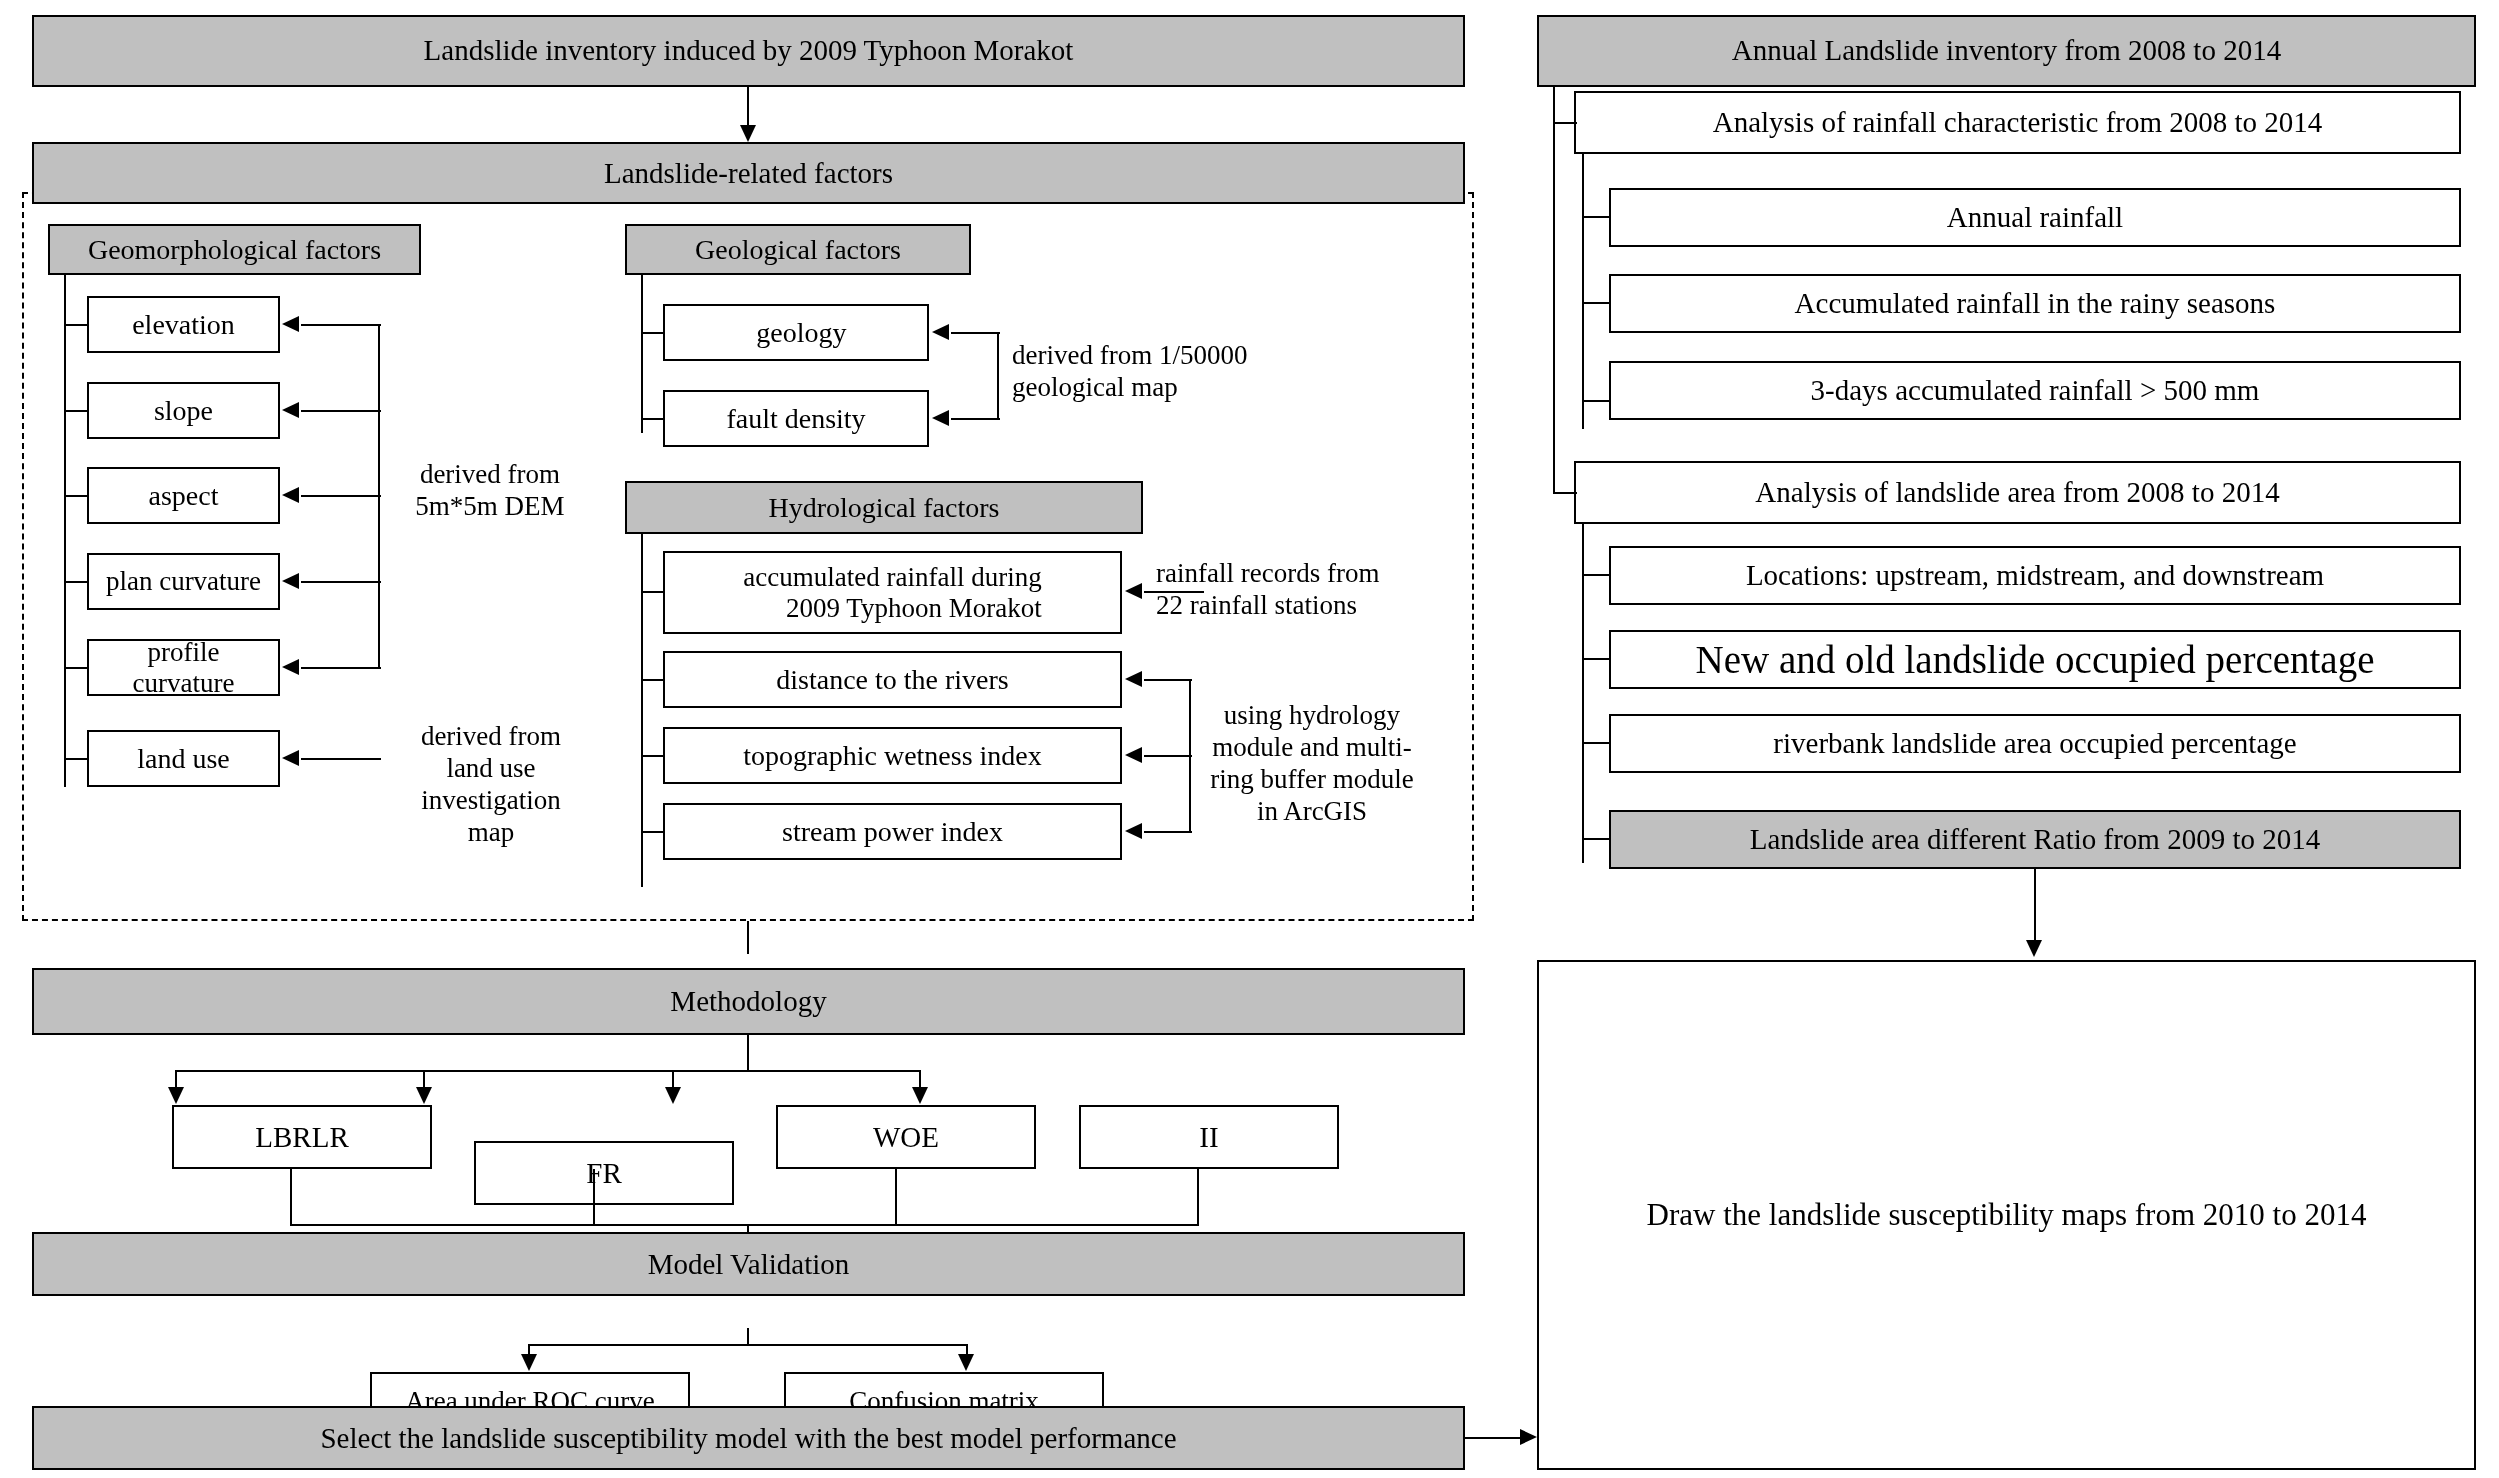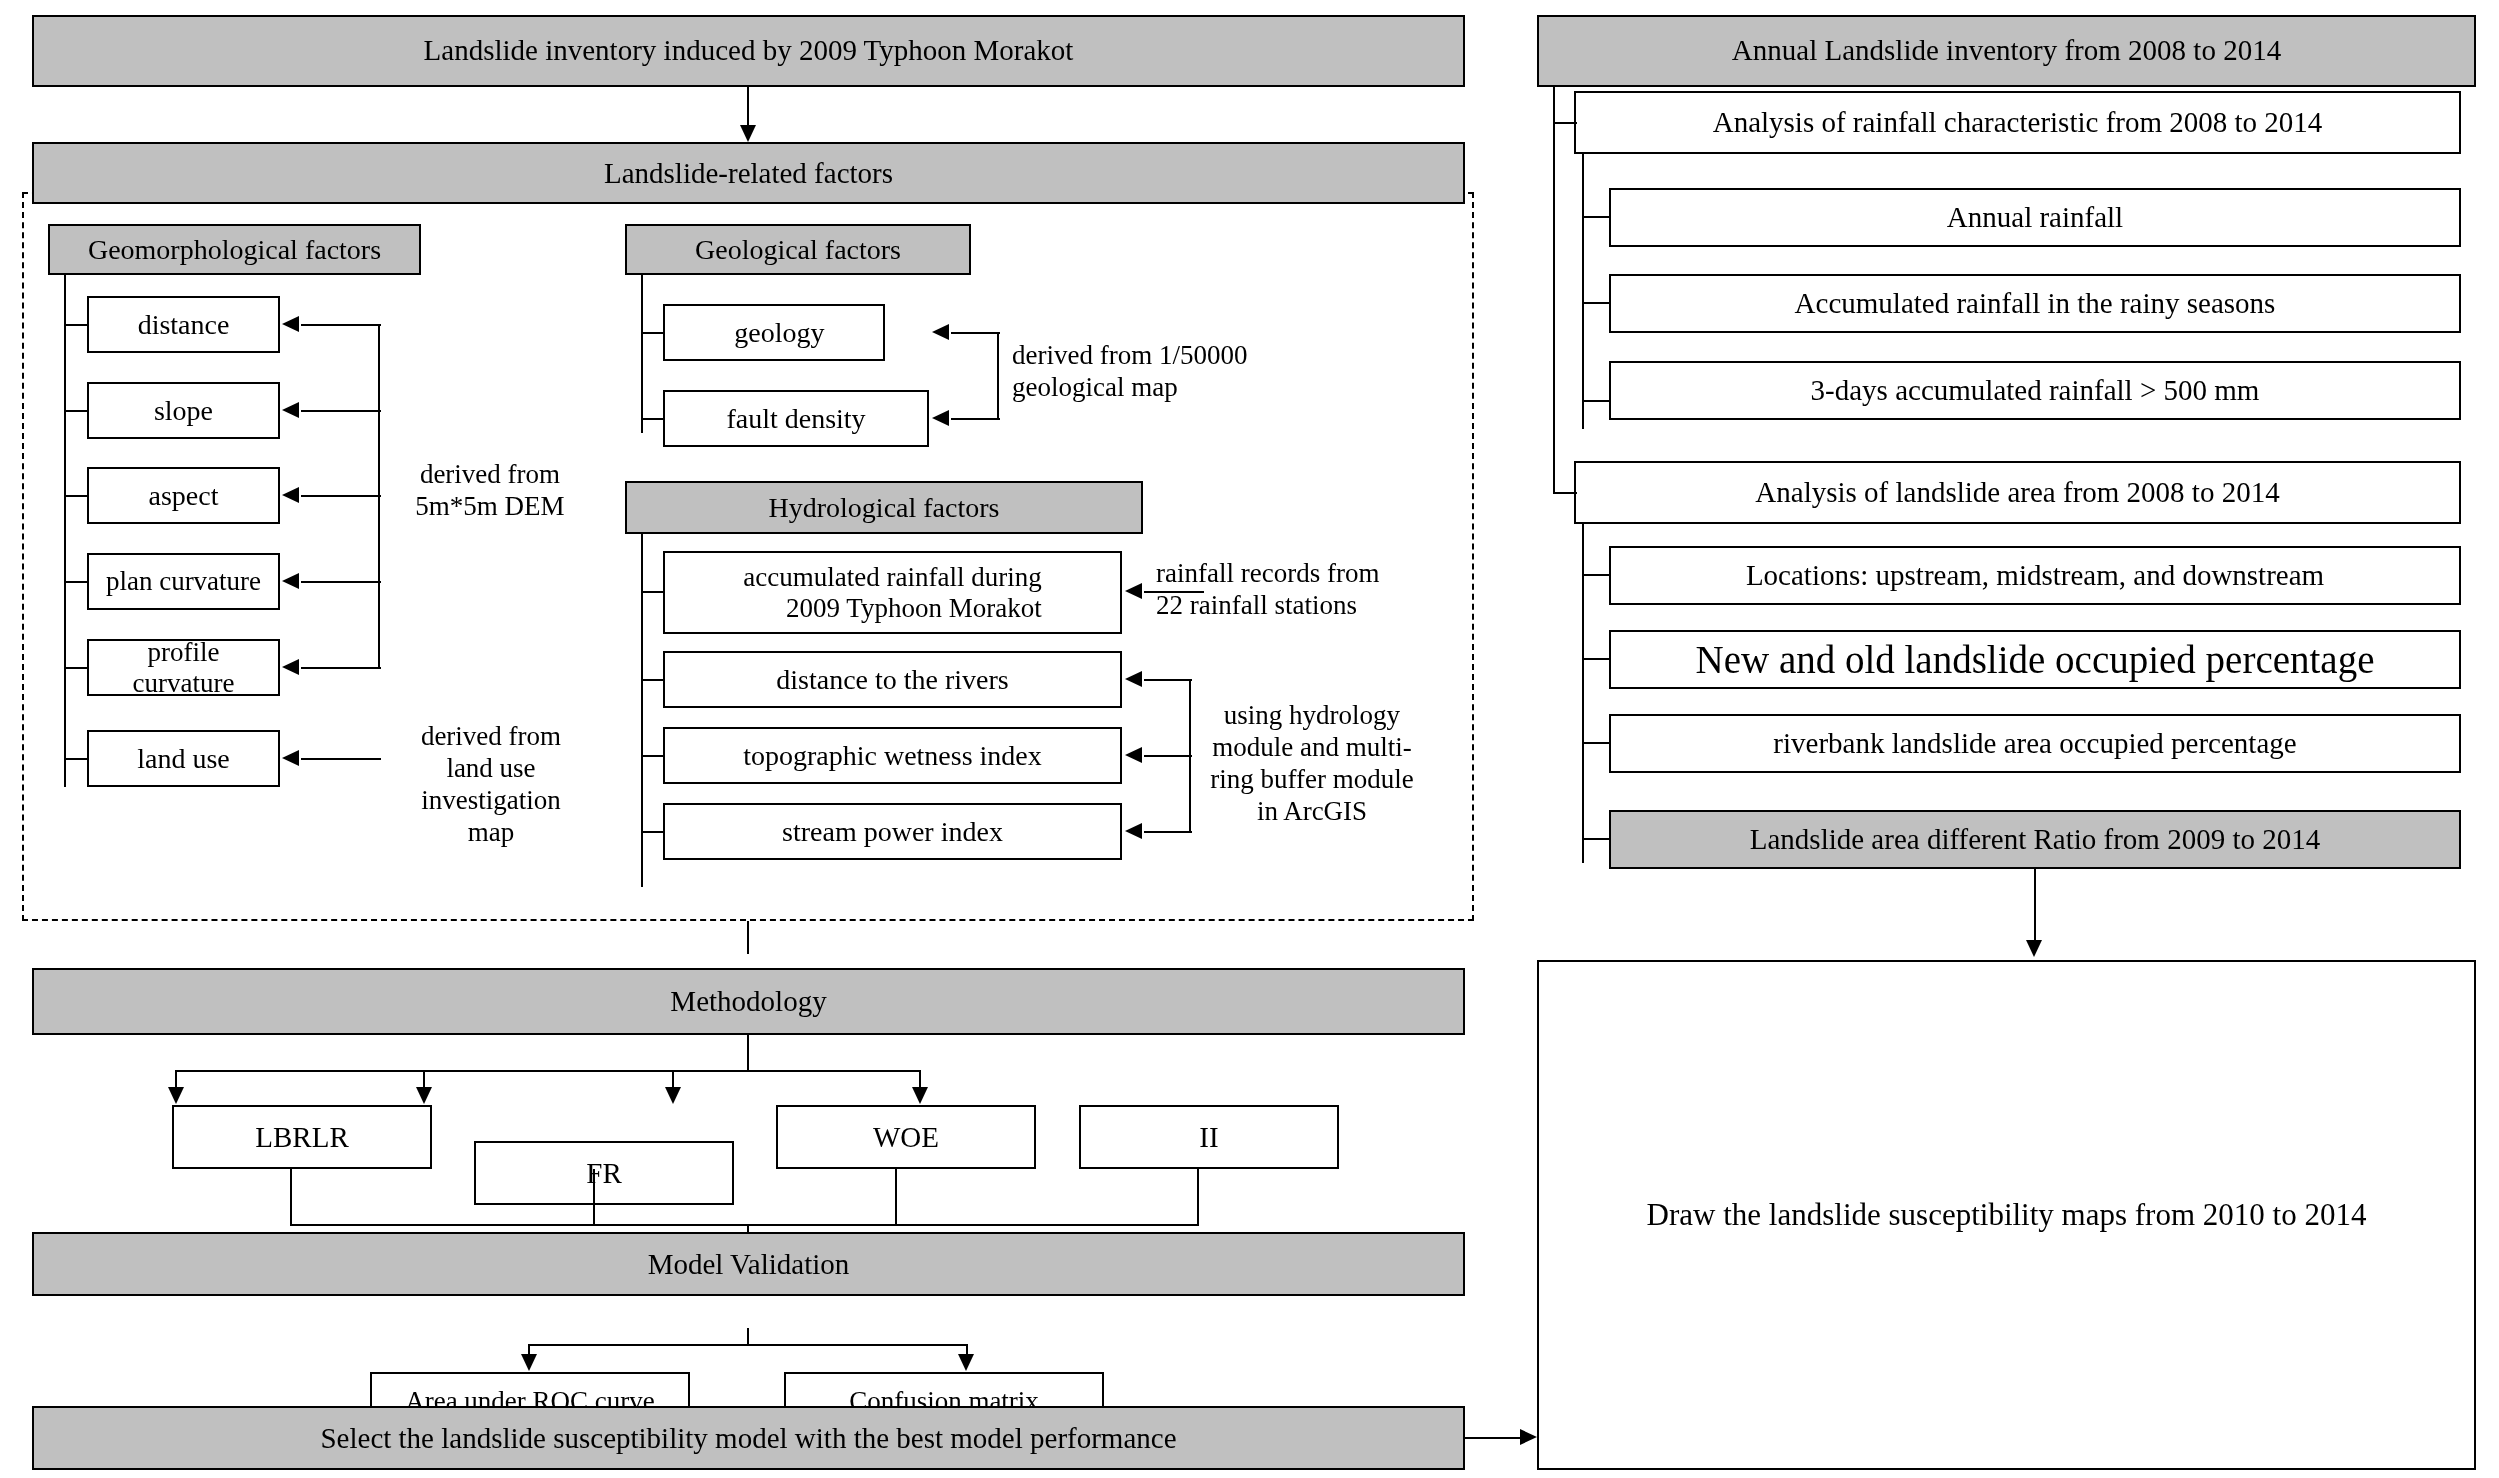--- a/index.html
+++ b/index.html
@@ -31,21 +31,21 @@
 
   <div class="ln v" style="left:747px;top:87px;height:40px;"></div>
   <div class="arrow a-down" style="left:740px;top:125px;"></div>
 
   <div class="box gray" style="left:32px;top:142px;width:1433px;height:62px;font-size:29px;">Landslide-related factors</div>
 
   <div class="box gray" style="left:48px;top:224px;width:373px;height:51px;font-size:28px;">Geomorphological factors</div>
 
   <div class="ln v" style="left:64px;top:273px;height:514px;"></div>
 
-  <div class="box" style="left:87px;top:296px;width:193px;height:57px;font-size:28px;">distance</div>
+  <div class="box" style="left:87px;top:296px;width:193px;height:57px;font-size:28px;">elevation</div>
   <div class="ln h" style="left:64px;top:324px;width:24px;"></div>
 
   <div class="box" style="left:87px;top:382px;width:193px;height:57px;font-size:28px;">slope</div>
   <div class="ln h" style="left:64px;top:410px;width:24px;"></div>
 
   <div class="box" style="left:87px;top:467px;width:193px;height:57px;font-size:28px;">aspect</div>
   <div class="ln h" style="left:64px;top:495px;width:24px;"></div>
 
   <div class="box" style="left:87px;top:553px;width:193px;height:57px;font-size:27px;">plan curvature</div>
   <div class="ln h" style="left:64px;top:581px;width:24px;"></div>
@@ -75,21 +75,21 @@
   <div class="arrow a-left" style="left:282px;top:750px;"></div>
   <div class="lbl" style="left:381px;top:721px;width:220px;font-size:27px;white-space:pre-line;">derived from
 land use
 investigation
 map</div>
 
   <div class="box gray" style="left:625px;top:224px;width:346px;height:51px;font-size:28px;">Geological factors</div>
 
   <div class="ln v" style="left:641px;top:273px;height:160px;"></div>
 
-  <div class="box" style="left:663px;top:304px;width:222px;height:57px;font-size:28px;padding-left:16px;">geology</div>
+  <div class="box" style="left:663px;top:304px;width:266px;height:57px;font-size:28px;padding-left:16px;">geology</div>
   <div class="ln h" style="left:641px;top:332px;width:24px;"></div>
 
   <div class="box" style="left:663px;top:390px;width:266px;height:57px;font-size:28px;">fault density</div>
   <div class="ln h" style="left:641px;top:418px;width:24px;"></div>
 
   <div class="ln v" style="left:997px;top:332px;height:88px;"></div>
   <div class="ln h" style="left:951px;top:332px;width:49px;"></div>
   <div class="arrow a-left" style="left:932px;top:324px;"></div>
   <div class="ln h" style="left:951px;top:418px;width:49px;"></div>
   <div class="arrow a-left" style="left:932px;top:410px;"></div>

